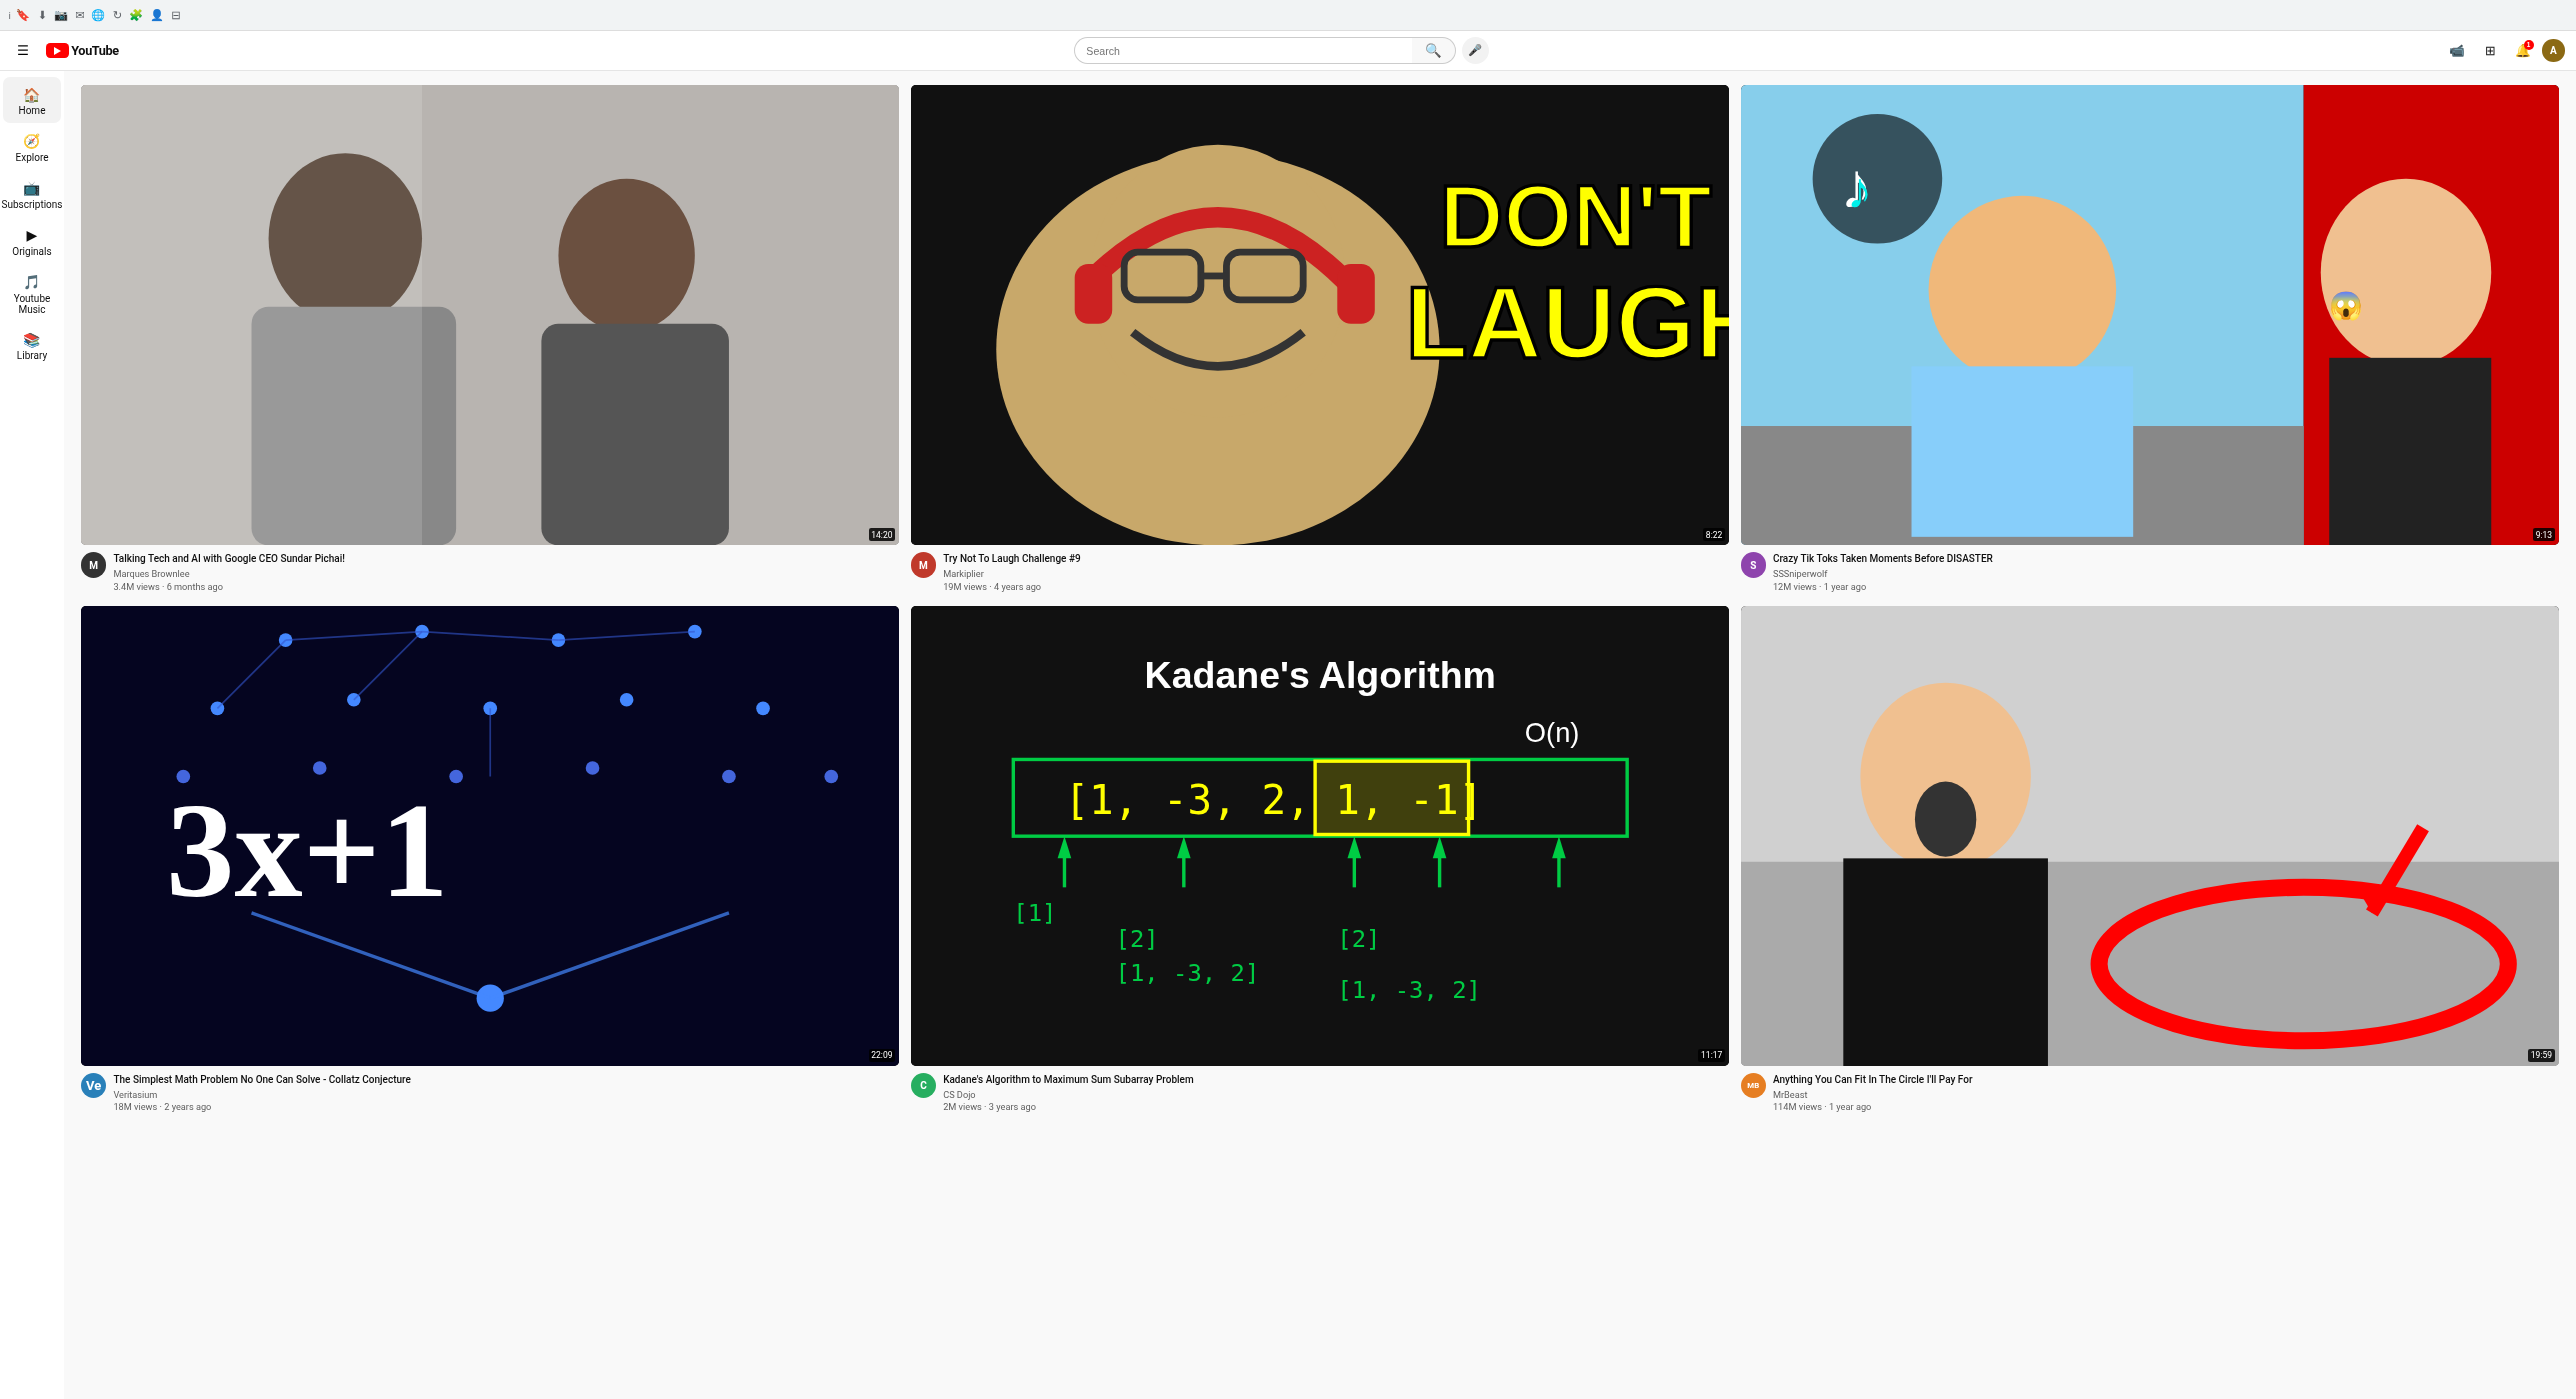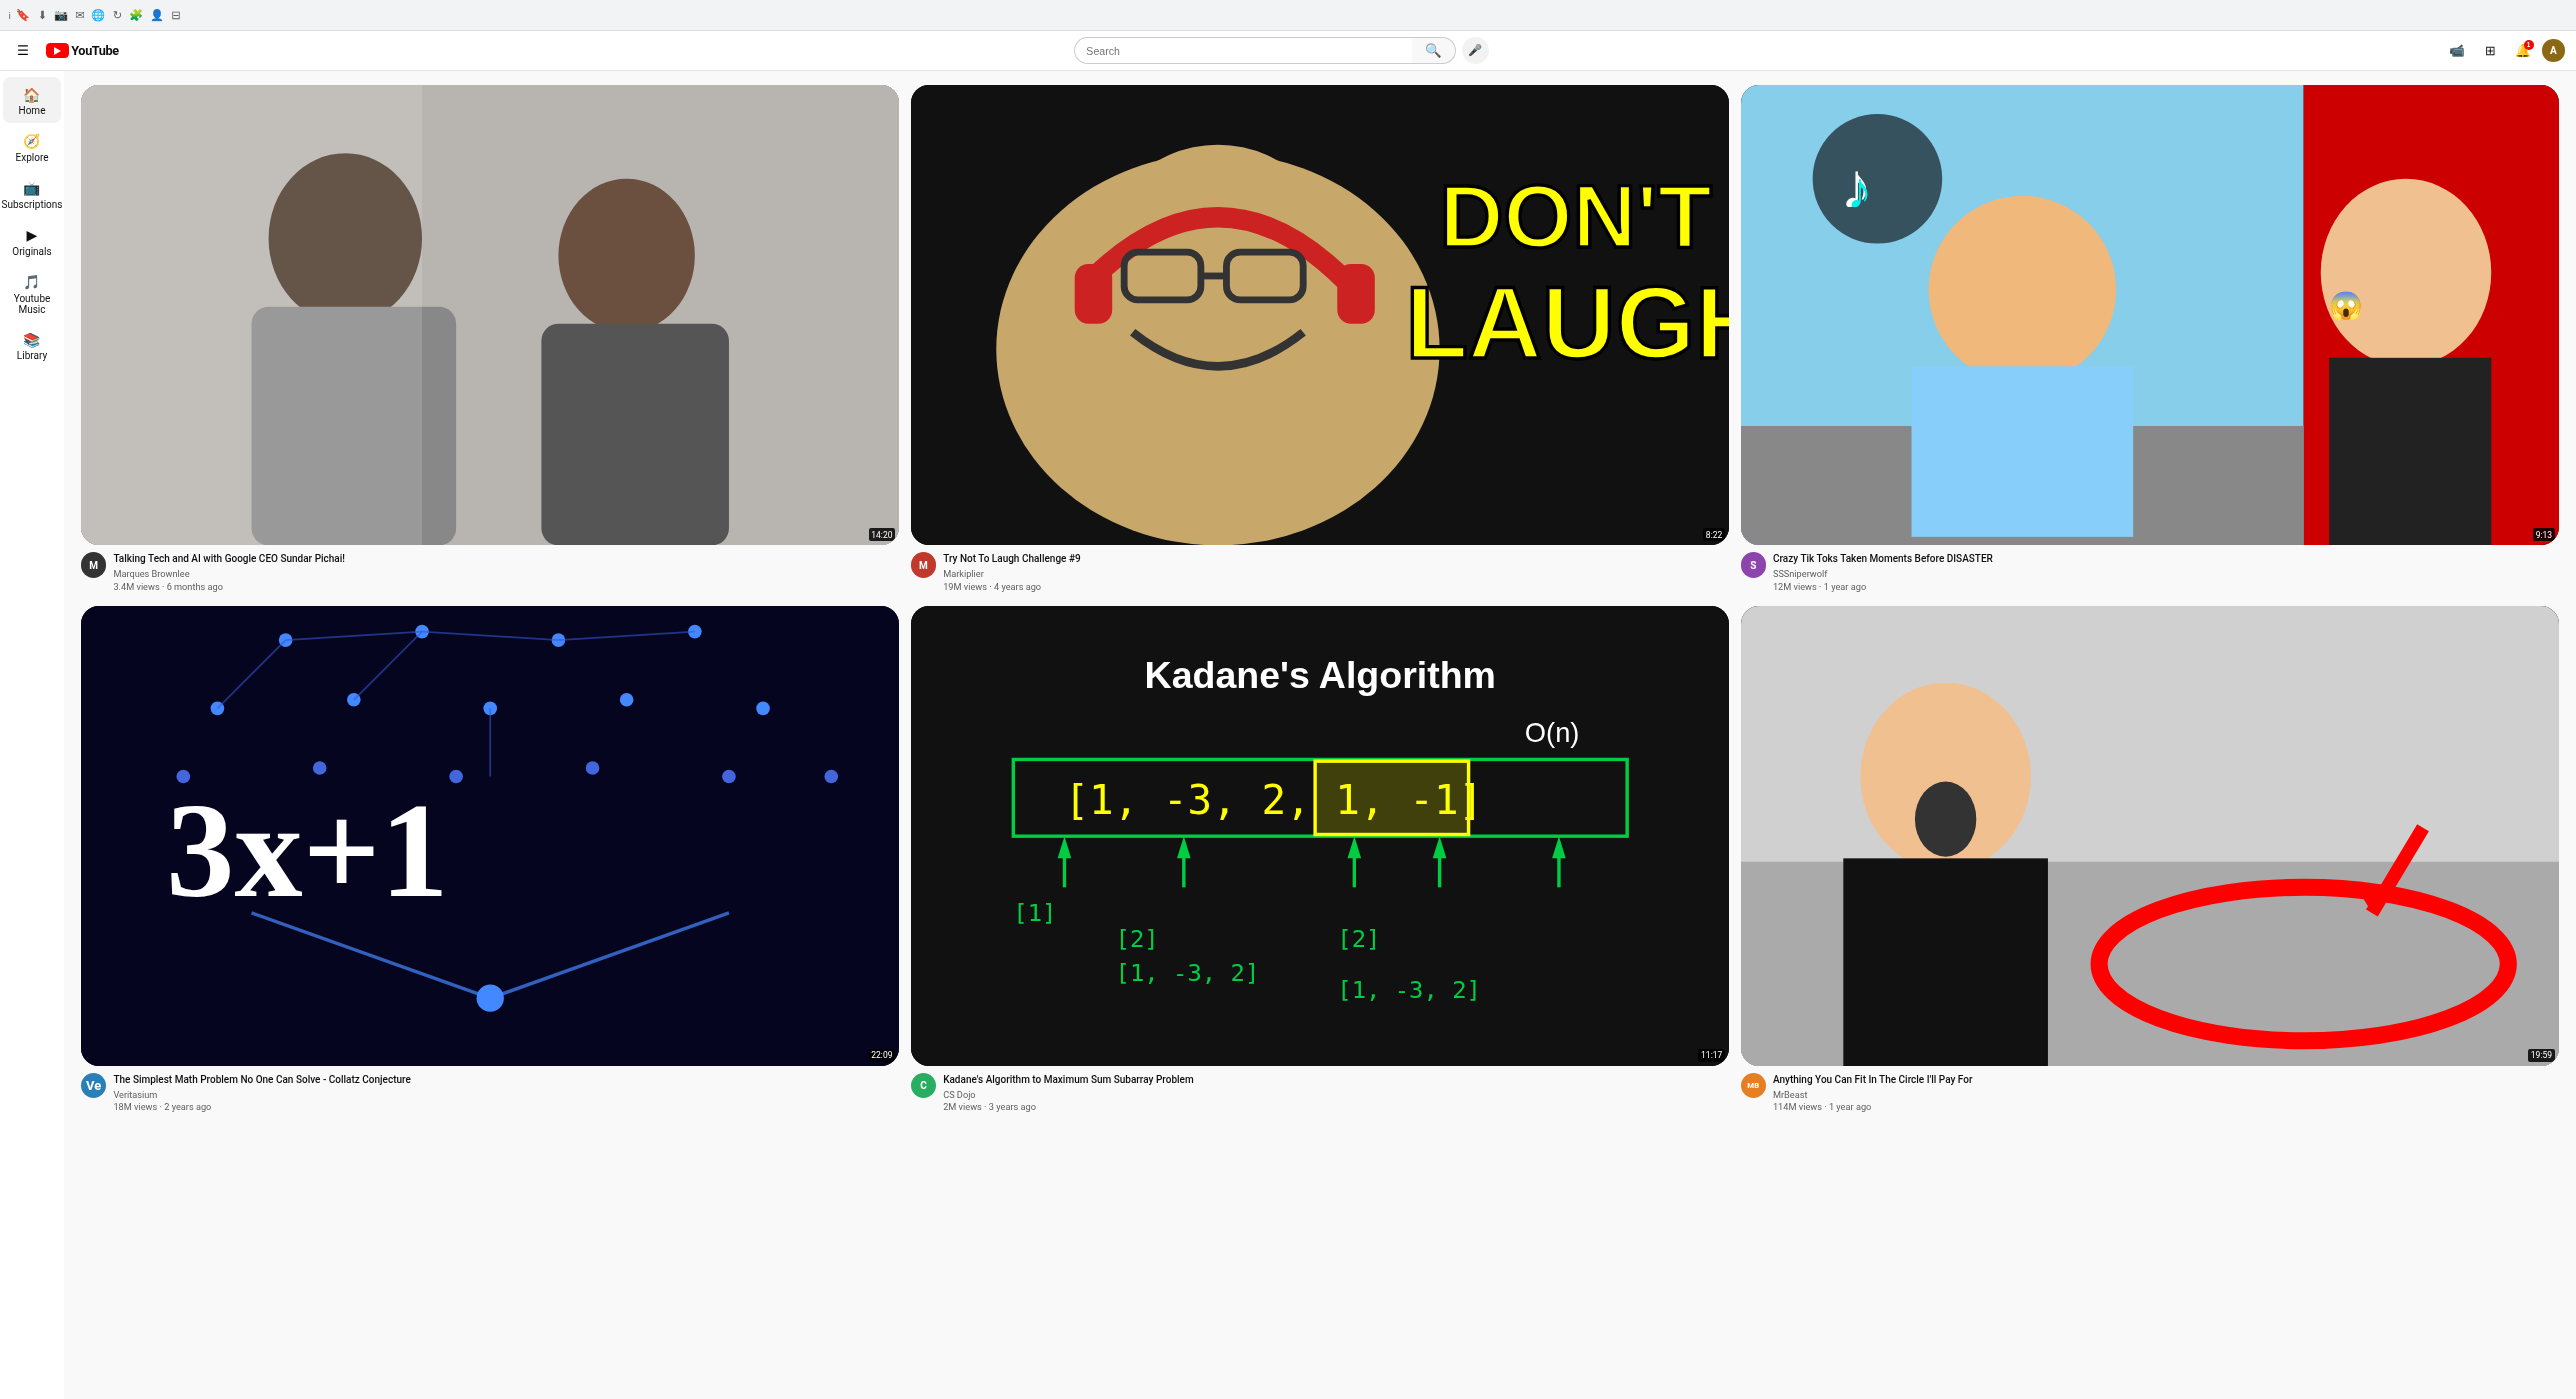--- a/index.html
+++ b/index.html
@@ -186,21 +186,21 @@
     .video-grid {
       display: grid;
       grid-template-columns: repeat(3, 1fr);
       gap: 14px 11.3px;
     }
 
     .video-card { cursor: pointer; }
     .video-thumbnail {
       width: 100%;
       aspect-ratio: 16/9;
-      border-radius: 18px;
+      border-radius: 5px;
       position: relative;
       overflow: hidden;
       background: #000;
     }
     .video-duration {
       position: absolute;
       bottom: 4.2px;
       right: 4.2px;
       background: rgba(0,0,0,0.85);
       color: white;

